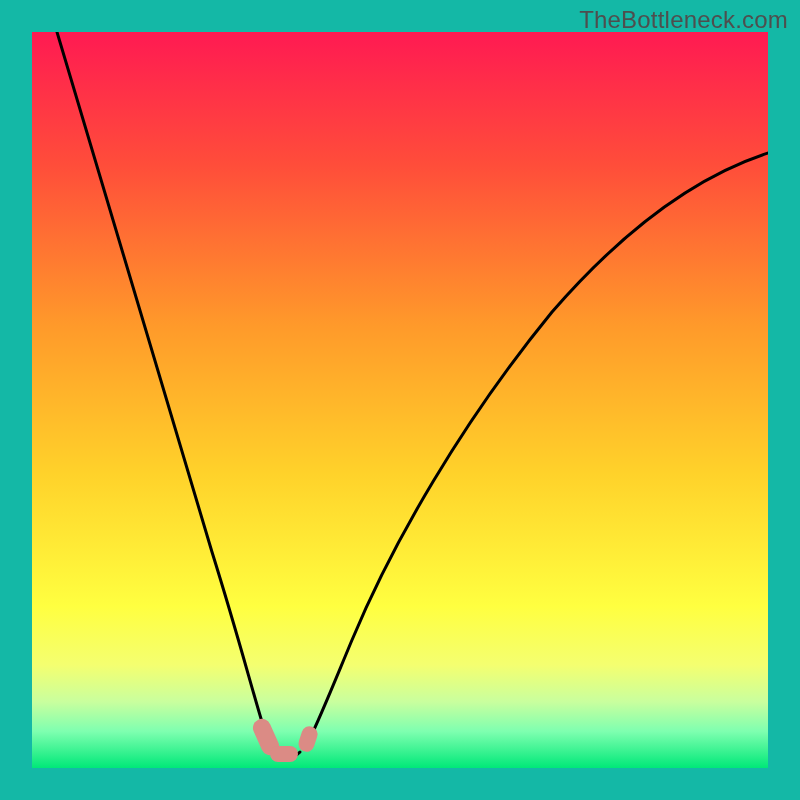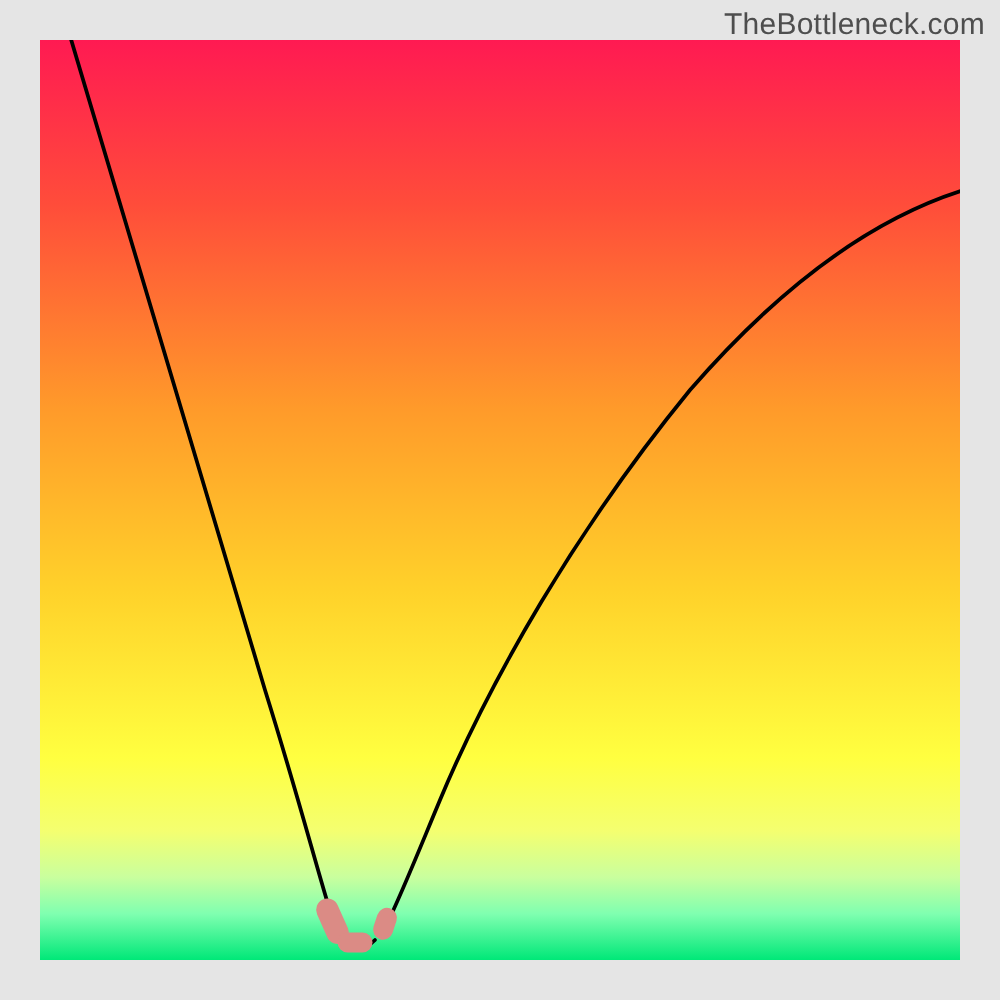--- a/index.html
+++ b/index.html
@@ -1,21 +1,21 @@
 <!DOCTYPE html>
 <html><head>
 <meta charset="utf-8">
 <style>
   * { margin: 0; padding: 0; box-sizing: border-box; }
   html, body { width: 800px; height: 800px; overflow: hidden; background: #000; }
   .frame {
     position: absolute;
     left: 0; top: 0;
     width: 800px; height: 800px;
-    background: #e5e5e5;
+    background: #14b8a6;
   }
   .watermark {
     position: absolute;
     top: 6px;
     right: 12px;
     font-family: Arial, Helvetica, sans-serif;
     font-size: 24px;
     color: #4e4e4e;
     letter-spacing: 0.2px;
     user-select: none;

